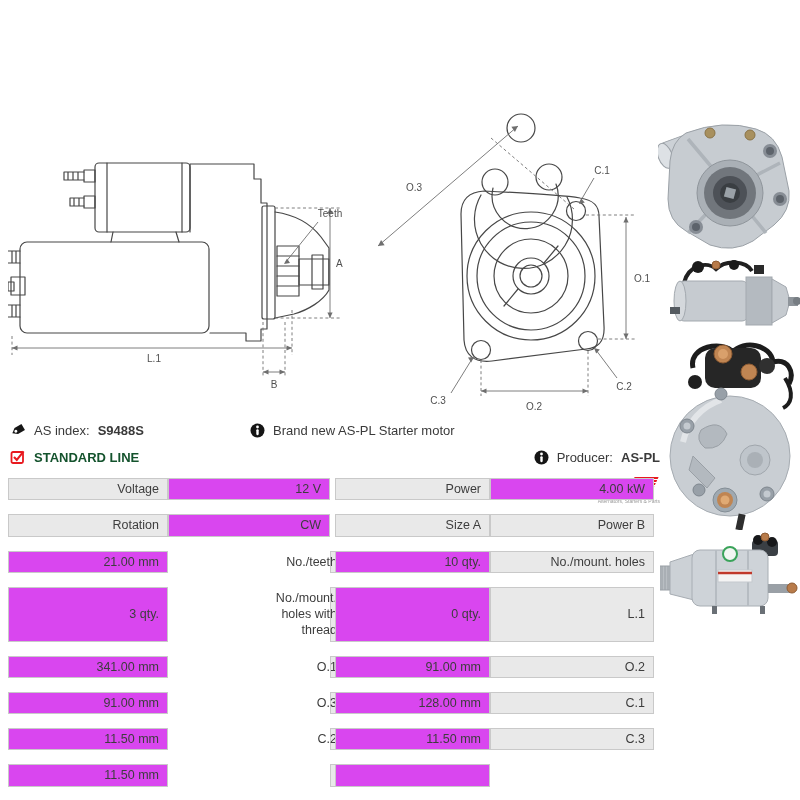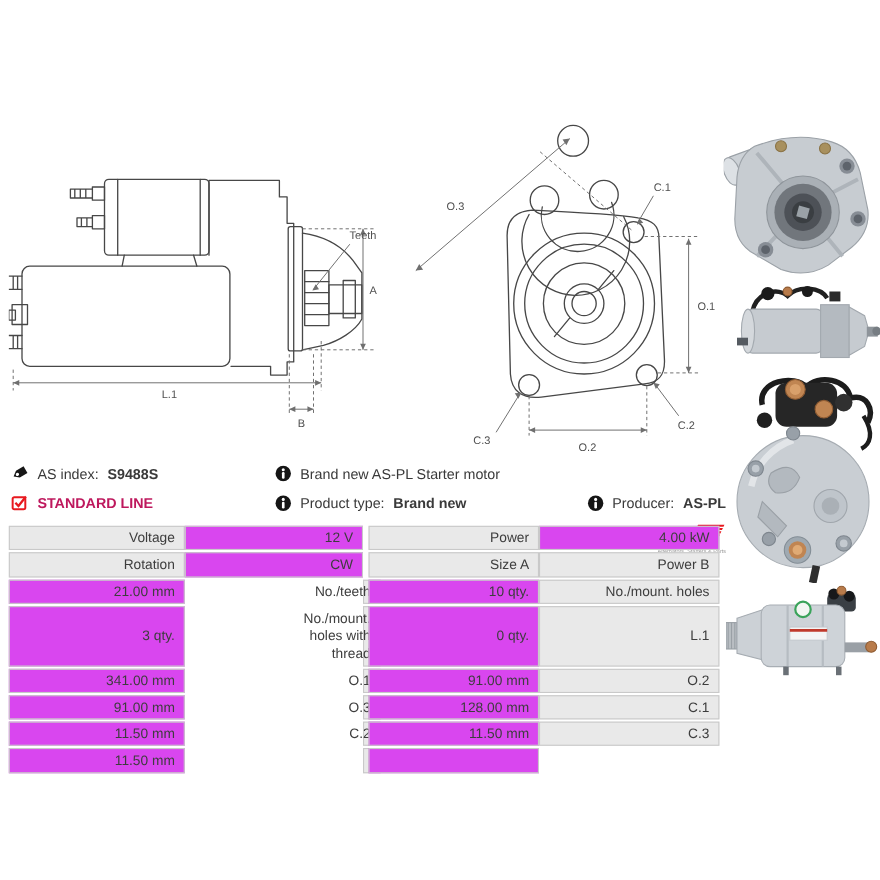--- a/index.html
+++ b/index.html
@@ -24,26 +24,26 @@
 
   
   .infobar { position:absolute; left:10px; top:420px; width:650px; height:56px; font-size:13px; color:#3a3a3a; }
   .info-col { position:absolute; top:0; }
   .col-index { left:0; width:235px; }
   .col-desc  { left:240px; width:300px; }
   .col-prod  { right:0; width:180px; text-align:right; }
   .info-line { display:flex; align-items:center; gap:8px; height:20px; margin-bottom:7px; white-space:nowrap; }
   .col-prod .info-line { justify-content:flex-end;margin-top:27px; }
   .b { font-weight:bold; }
-  .red { color:#be185d; font-weight:bold; }
+  .red { color:#14532d; font-weight:bold; }
   .logo-wrap { display:flex; justify-content:flex-end; margin-top:0px; }
 
   
   .spec-table { position:absolute; left:8px; top:478px; width:560px;
-    display:grid; grid-template-columns:160px 162px 5px 155px 164px; row-gap:2px; }
+    display:grid; grid-template-columns:160px 162px 5px 155px 164px; row-gap:14px; }
   .cell { box-sizing:border-box; border:1px solid #c9c9c9; background:#d946ef;
     font-size:12.5px; line-height:1.3; color:#3d3d3d; min-height:21px;
     display:flex; align-items:center; justify-content:flex-end; text-align:right;
     padding:2px 8px 2px 6px; }
   .cell.label { background:#e9e9e9; }
   .gap { background:transparent; border:none; }
 </style>
 </head>
 <body>
 
@@ -256,29 +256,20 @@
 
     <div class="info-col col-desc">
       <div class="info-line">
         <svg width="15" height="15" viewBox="0 0 15 15">
           <circle cx="7.5" cy="7.5" r="7" fill="#151515"></circle>
           <circle cx="7.5" cy="4" r="1.4" fill="#ffffff"></circle>
           <rect x="6.3" y="6.2" width="2.4" height="6" rx="1.1" fill="#ffffff"></rect>
         </svg>
         <span>Brand new AS-PL Starter motor</span>
       </div>
-      <div class="info-line">
-        <svg width="15" height="15" viewBox="0 0 15 15">
-          <circle cx="7.5" cy="7.5" r="7" fill="#151515"></circle>
-          <circle cx="7.5" cy="4" r="1.4" fill="#ffffff"></circle>
-          <rect x="6.3" y="6.2" width="2.4" height="6" rx="1.1" fill="#ffffff"></rect>
-        </svg>
-        <span>Product type:</span>
-        <span class="b">Brand new</span>
-      </div>
     </div>
 
     <div class="info-col col-prod">
       <div class="info-line">
         <svg width="15" height="15" viewBox="0 0 15 15">
           <circle cx="7.5" cy="7.5" r="7" fill="#151515"></circle>
           <circle cx="7.5" cy="4" r="1.4" fill="#ffffff"></circle>
           <rect x="6.3" y="6.2" width="2.4" height="6" rx="1.1" fill="#ffffff"></rect>
         </svg>
         <span>Producer:</span>

